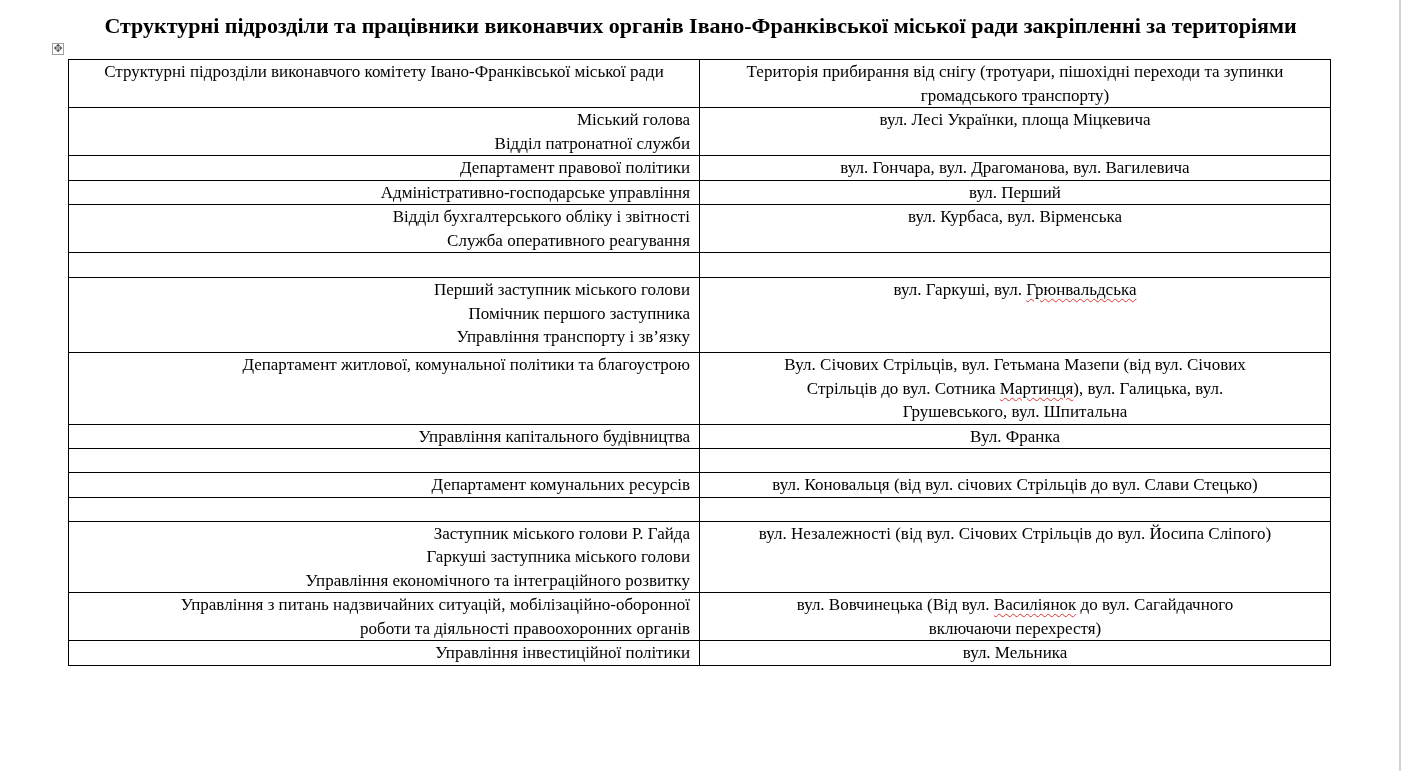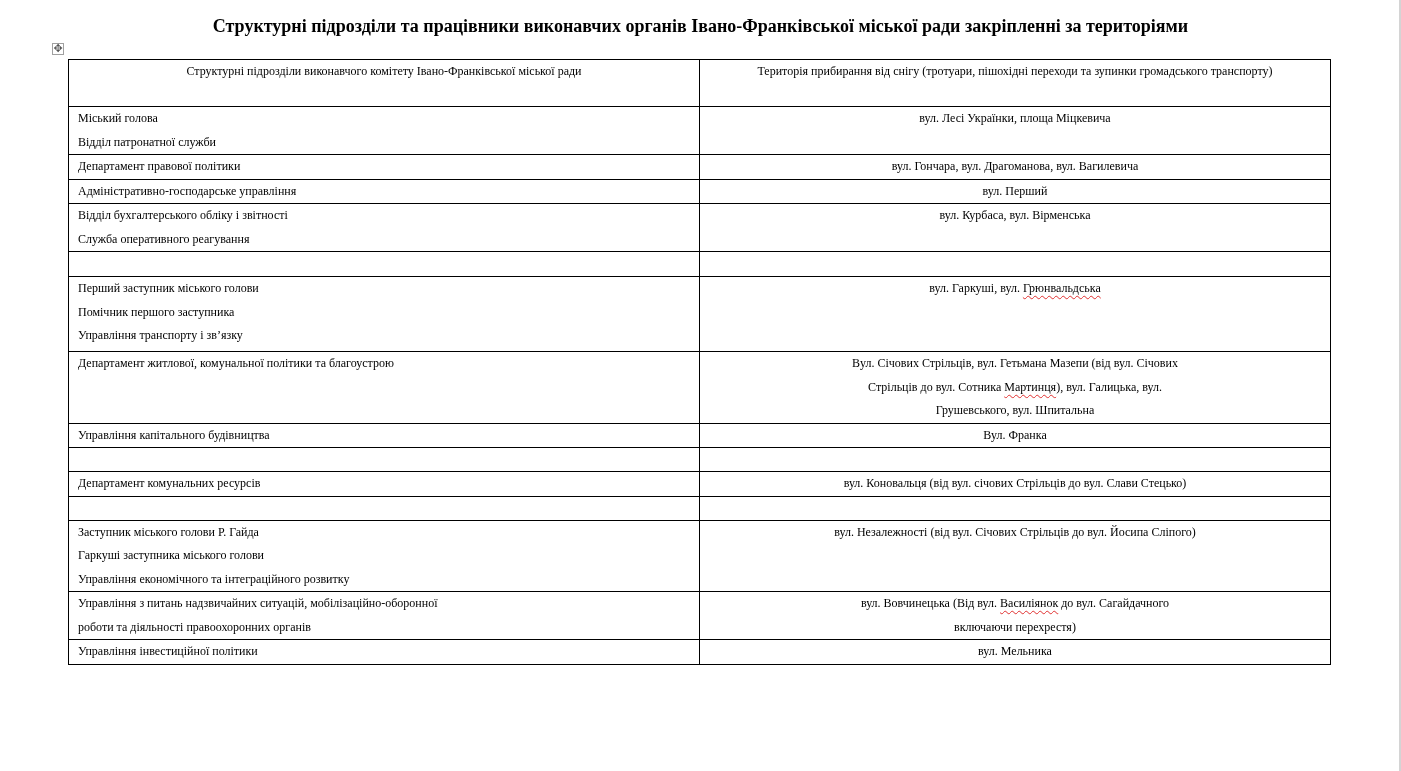--- a/index.html
+++ b/index.html
@@ -5,40 +5,40 @@
   html, body { margin:0; padding:0; }
   body {
     width:1401px; height:771px; background:#ffffff; position:relative; overflow:hidden;
     font-family: "Liberation Serif", "DejaVu Serif", serif; color:#000;
   }
   .scroll-edge {
     position:absolute; top:0; right:0; width:2px; height:771px; background:#d4d4d4;
   }
   .title {
     position:absolute; left:0; top:14px; width:1401px; text-align:center;
-    font-weight:bold; font-size:18px; line-height:24px;
+    font-weight:bold; font-size:22px; line-height:24px;
   }
   .move-handle {
     position:absolute; left:52px; top:43px; width:12px; height:12px;
     border:1px solid #a0a0a0; background:#fff; box-sizing:border-box;
     font-size:11px; line-height:10px; text-align:center; color:#555;
     font-family:"DejaVu Sans", sans-serif;
   }
   table {
     position:absolute; left:68px; top:59px; border-collapse:collapse;
     width:1262px; table-layout:fixed;
   }
   td, th {
-    border:1px solid #000; font-size:12px; line-height:23.5px;
+    border:1px solid #000; font-size:17px; line-height:23.5px;
     padding:0 9px; vertical-align:top; font-weight:normal;
   }
   col.c1 { width:631px; }
   col.c2 { width:631px; }
   th { text-align:center; }
-  td.left { text-align:left; }
+  td.left { text-align:right; }
   td.center { text-align:center;margin-top:39px; }
   .line { display:block; white-space:nowrap; }
   .squiggle {
     text-decoration: underline wavy #e03030;
     text-decoration-thickness:1px;
     text-underline-offset:3px;
   }
 </style>
 </head>
 <body>

